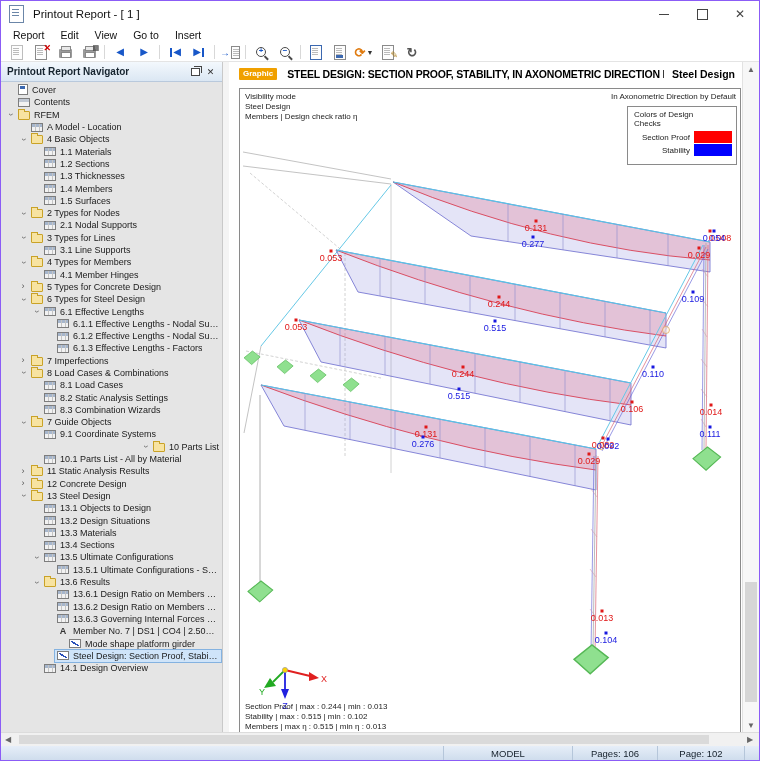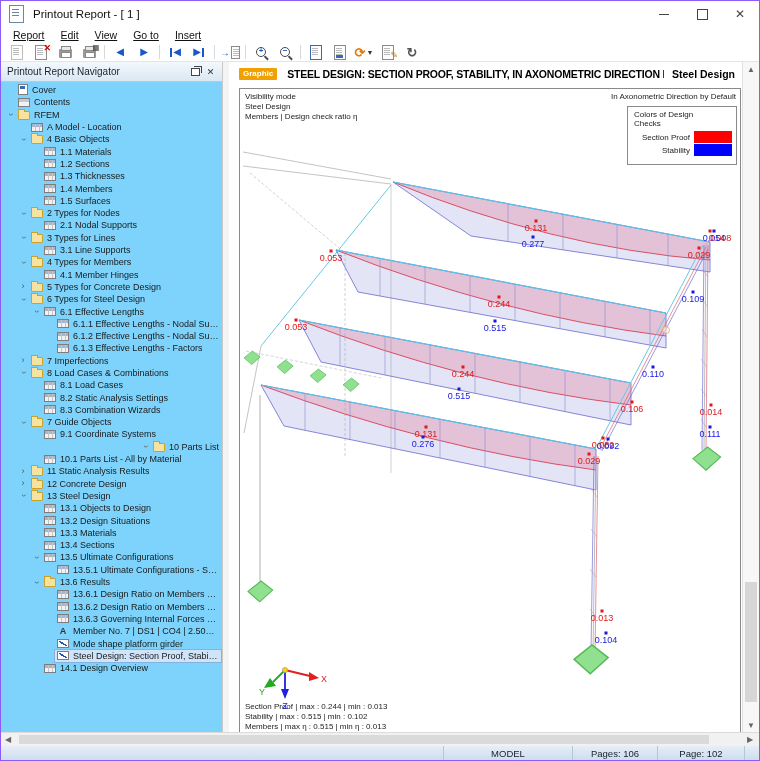--- a/index.html
+++ b/index.html
@@ -12,21 +12,21 @@
   .app-icon::before{content:"";position:absolute;left:2px;top:3px;width:7px;height:1px;background:#6b86a8;box-shadow:0 3px 0 #6b86a8,0 6px 0 #6b86a8;}
   .title-text{font-size:11.5px;color:#111;margin-left:9px;white-space:nowrap;}
   .win-controls{margin-left:auto;display:flex;height:100%;}
   .win-btn{width:38px;display:flex;align-items:center;justify-content:center;color:#444;font-size:11px;}
   .wb-min{width:10px;height:1px;background:#444;}
   .wb-max{width:9px;height:9px;border:1px solid #444;}
   .wb-close{font-size:12px;line-height:1;}
 
   
   .menubar{height:16px;display:flex;align-items:center;padding-left:4px;flex:none;}
-  .menu-item{font-size:10.5px;color:#111;padding:0 8px;white-space:nowrap;text-decoration:underline;}
+  .menu-item{font-size:10.5px;color:#111;padding:0 8px;white-space:nowrap;}
 
   
   .toolbar{height:18px;display:flex;align-items:center;padding-left:4px;flex:none;border-bottom:1px solid #e4e4e4;}
   .tbtn{width:24px;height:17px;display:flex;align-items:center;justify-content:center;position:relative;flex:none;}
   .tsep{width:1px;height:14px;background:#d8d8d8;margin:0 3px;flex:none;}
   .pg{width:10px;height:13px;background:#fdfdfd;border:1px solid #8a8a8a;position:relative;display:inline-block;}
   .pg::before{content:"";position:absolute;left:1px;top:2px;width:6px;height:1px;background:#bbb;box-shadow:0 2px 0 #bbb,0 4px 0 #bbb,0 6px 0 #bbb;}
   .pg.pale{border-color:#bdbdbd;}
   .ov-x{position:absolute;right:2px;top:0px;color:#d40000;font-size:9px;font-weight:bold;line-height:1;}
   .printer{width:13px;height:9px;background:#9a9a9a;border-radius:1px;position:relative;margin-top:3px;}
@@ -41,25 +41,25 @@
   .caret{color:#333;font-size:7px;margin-left:1px;}
   .pencil{position:absolute;right:2px;bottom:1px;font-size:9px;color:#b08020;line-height:1;}
   .refresh{color:#555;font-size:13px;font-weight:bold;line-height:1;}
   .pg-bar::after{content:"";position:absolute;left:1px;bottom:1px;width:7px;height:3px;background:#3b68b0;box-shadow:none;}
   .goto-arrow{color:#1857c8;font-size:10px;font-weight:bold;margin-right:1px;}
 
   
   .main{flex:1;display:flex;min-height:0;}
   .navigator{width:221px;flex:none;border-right:1px solid #c9c9c9;display:flex;flex-direction:column;min-height:0;}
   .nav-header{height:19px;flex:none;background:linear-gradient(#f3f8fd,#dbe7f3);border-bottom:1px solid #b9c9dc;display:flex;align-items:center;padding:0 4px 0 6px;}
-  .nav-title{font-size:10px;font-weight:normal;color:#16242f;flex:1;white-space:nowrap;}
+  .nav-title{font-size:10px;font-weight:bold;color:#16242f;flex:1;white-space:nowrap;}
   .nav-hbtn{width:15px;height:14px;display:flex;align-items:center;justify-content:center;color:#333;font-size:9px;}
   .float-glyph{width:7px;height:6px;border:1px solid #444;position:relative;background:#fff;}
   .float-glyph::before{content:"";position:absolute;left:2px;top:-3px;width:7px;height:6px;border:1px solid #444;border-bottom:none;border-left:none;}
-  .tree{flex:1;overflow:hidden;padding-top:2px;background:#7dd3fc;}
+  .tree{flex:1;overflow:hidden;padding-top:2px;background:#e5e5e5;}
   .trow{height:12.3px;display:flex;align-items:center;white-space:nowrap;}
   .exp{width:10px;flex:none;font-size:9px;color:#555;text-align:center;line-height:1;}
   .exp.open{transform:rotate(90deg);}
   .thl{display:flex;align-items:center;height:12px;padding:0 2px;border:1px solid transparent;min-width:0;}
   .trow.sel .thl{background:#cfe4f9;border-color:#84b2e0;}
   .tlabel{font-size:9px;color:#1a1a1a;margin-left:4px;overflow:hidden;text-overflow:ellipsis;}
   .ic{width:12px;height:9px;flex:none;position:relative;box-sizing:border-box;}
   .ic-folder{background:#f7e3a1;border:1px solid #c9a227;border-radius:1px;margin-top:1px;}
   .ic-folder::before{content:"";position:absolute;left:-1px;top:-3px;width:5px;height:2px;background:#f7e3a1;border:1px solid #c9a227;border-bottom:none;}
   .ic-table{border:1px solid #7d7d7d;background:linear-gradient(90deg,transparent 0 3px,#c4c4c4 3px 4px,transparent 4px 7px,#c4c4c4 7px 8px,transparent 8px),linear-gradient(#a6b6cc 0 3px,#f2f2f2 3px);}
@@ -553,21 +553,21 @@
               <span class="tlabel">13.6.3 Governing Internal Forces by Member</span>
             </span>
           </div>
           <div class="trow" style="padding-left: 43px;">
             <span class="exp"></span>
             <span class="thl">
               <span class="ic ic-text">A</span>
               <span class="tlabel">Member No. 7 | DS1 | CO4 | 2.500 m | ST2...</span>
             </span>
           </div>
-          <div class="trow" style="padding-left: 43px;">
+          <div class="trow" style="padding-left: 43px; margin-left: 12px;">
             <span class="exp"></span>
             <span class="thl">
               <span class="ic ic-image"></span>
               <span class="tlabel">Mode shape platform girder</span>
             </span>
           </div>
           <div class="trow sel" style="padding-left: 43px;">
             <span class="exp"></span>
             <span class="thl">
               <span class="ic ic-image"></span>

